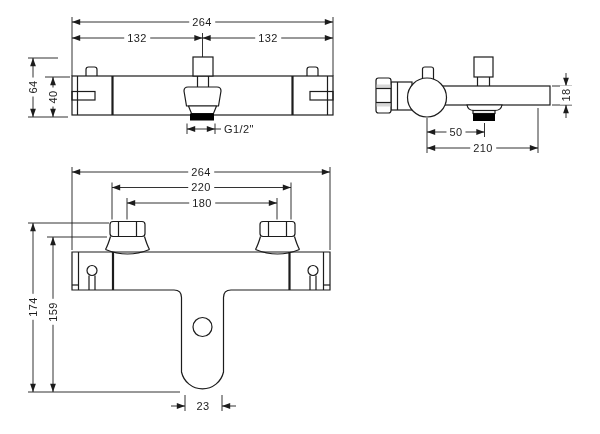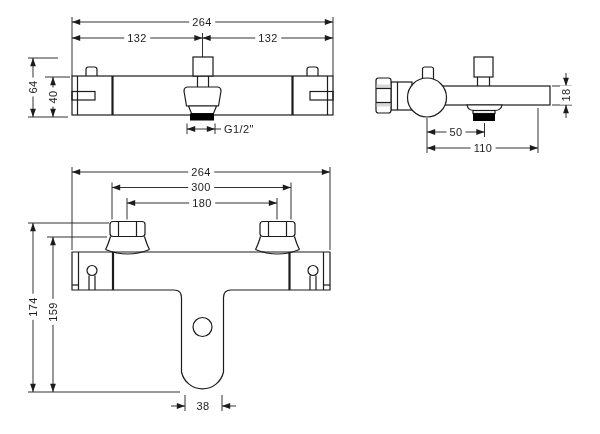--- a/index.html
+++ b/index.html
@@ -136,22 +136,22 @@
 
 <span class="dim" style="left:202px;top:22px;">264</span>
 <span class="dim" style="left:137px;top:38px;">132</span>
 <span class="dim" style="left:268px;top:38px;">132</span>
 <span class="dim v" style="left:33px;top:87px;">64</span>
 <span class="dim v" style="left:53px;top:97px;">40</span>
 <span class="dim noline" style="left:239px;top:129px;">G1/2"</span>
 
 <span class="dim v" style="left:566px;top:95px;">18</span>
 <span class="dim" style="left:456px;top:132px;">50</span>
-<span class="dim" style="left:483px;top:148px;">110</span>
+<span class="dim" style="left:483px;top:148px;">210</span>
 
 <span class="dim" style="left:201px;top:172px;">264</span>
-<span class="dim" style="left:201px;top:187px;">300</span>
+<span class="dim" style="left:201px;top:187px;">220</span>
 <span class="dim" style="left:202px;top:203px;">180</span>
 <span class="dim v" style="left:33px;top:307px;">174</span>
 <span class="dim v" style="left:53px;top:312px;">159</span>
-<span class="dim noline" style="left:203px;top:406px;">38</span>
+<span class="dim noline" style="left:203px;top:406px;">23</span>
 
 </div>
 
 </body></html>

